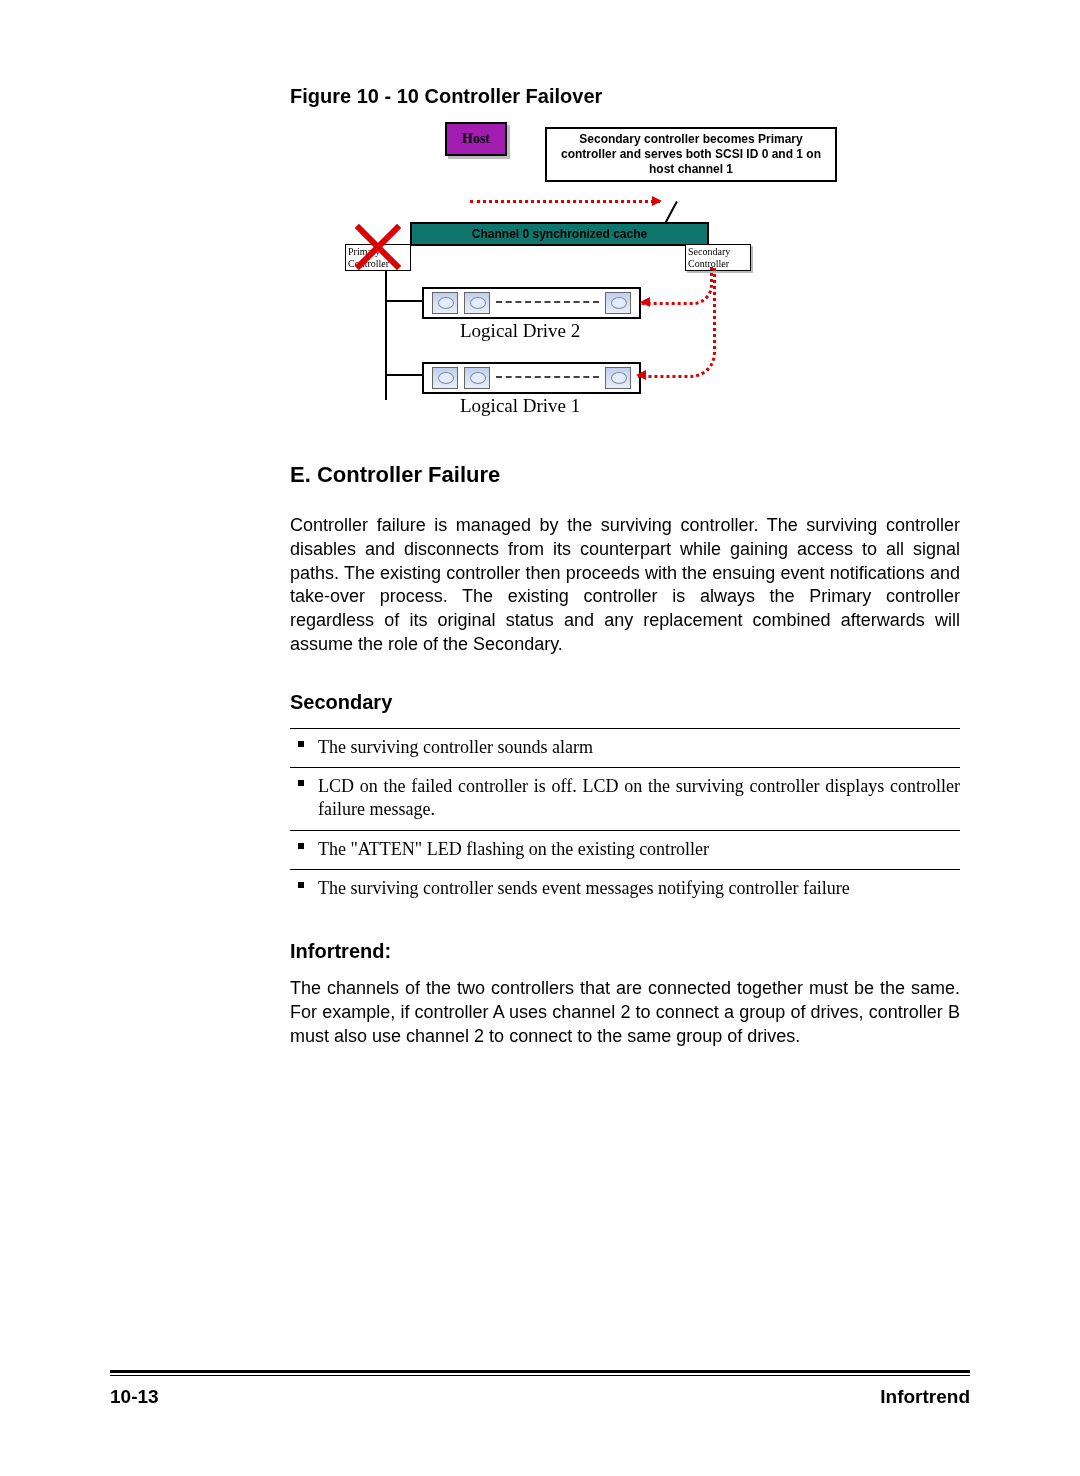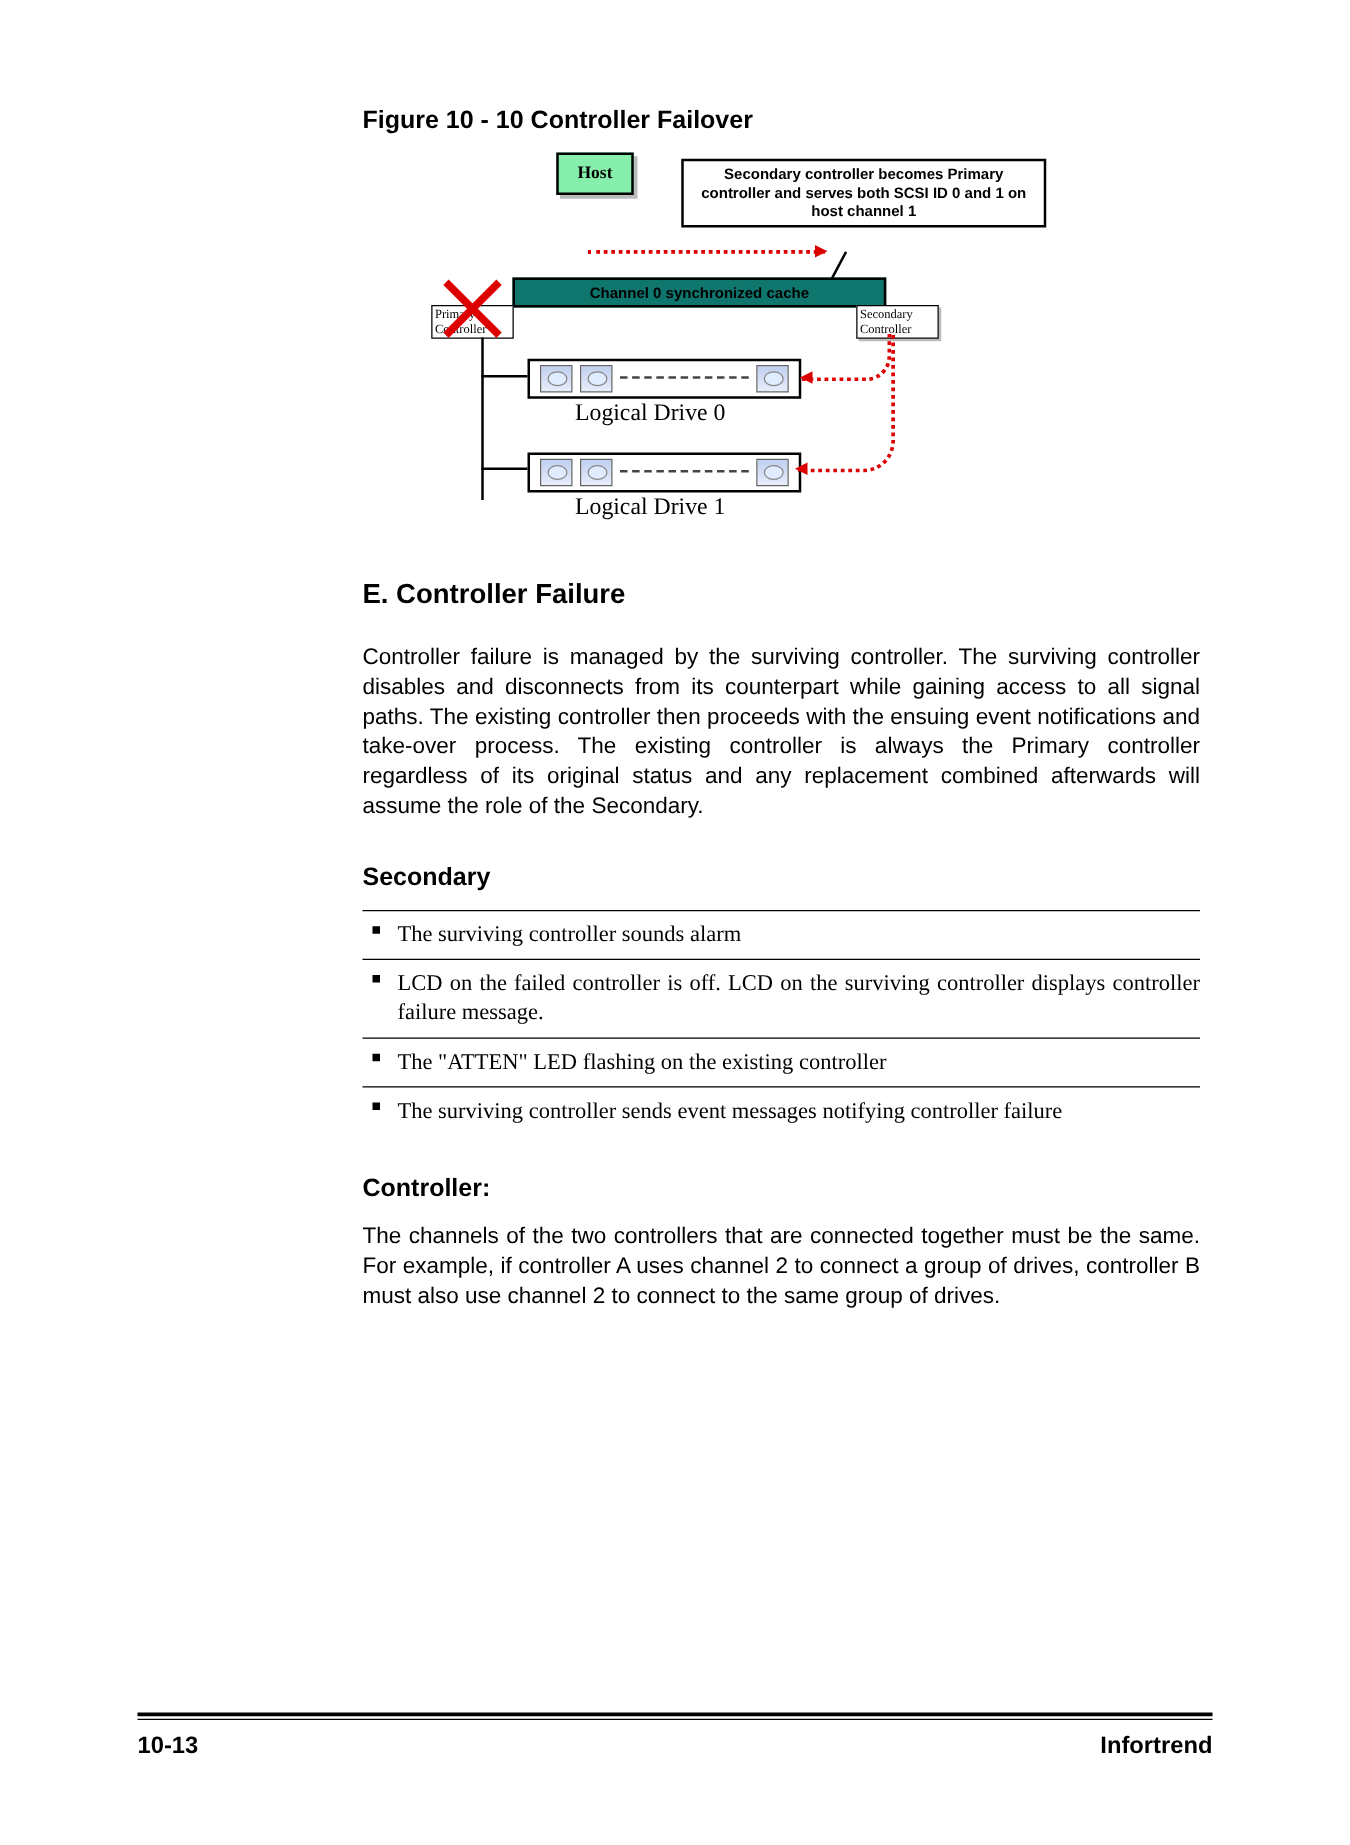--- a/index.html
+++ b/index.html
@@ -34,21 +34,21 @@
     height: 310px;
     margin: 0 0 30px 40px;
   }
   .host-box {
     position: absolute;
     top: 0;
     left: 115px;
     width: 58px;
     height: 30px;
     border: 2px solid #000;
-    background: #86efac;
+    background: #a21caf;
     text-align: center;
     font-family: "Times New Roman", serif;
     font-size: 14px;
     line-height: 30px;
     box-shadow: 3px 3px 0 #bbb;
     font-weight: bold;
   }
   .callout {
     position: absolute;
     top: 5px;
@@ -306,21 +306,21 @@
         <div class="hline" style="left:10px;top:58px;width:40px;"></div>
         <div class="hline" style="left:10px;top:132px;width:40px;"></div>
       </div>
 
       <div class="ld-box ld0">
         <div class="disk1"></div>
         <div class="disk2"></div>
         <div class="dashes"></div>
         <div class="disk3"></div>
       </div>
-      <div class="ld-label ld0-lbl">Logical Drive 0</div>
+      <div class="ld-label ld0-lbl">Logical Drive 2</div>
 
       <div class="ld-box ld1">
         <div class="disk1"></div>
         <div class="disk2"></div>
         <div class="dashes"></div>
         <div class="disk3"></div>
       </div>
       <div class="ld-label ld1-lbl">Logical Drive 1</div>
 
       <div class="red-arc1"></div>
@@ -333,21 +333,21 @@
     <div class="body-text">Controller failure is managed by the surviving controller.  The surviving controller disables and disconnects from its counterpart while gaining access to all signal paths.  The existing controller then proceeds with the ensuing event notifications and take-over process.  The existing controller is always the Primary controller regardless of its original status and any replacement combined afterwards will assume the role of the Secondary.</div>
 
     <div class="sub-head">Secondary</div>
     <div class="symptoms-list">
       <div class="sym-item">The surviving controller sounds alarm</div>
       <div class="sym-item">LCD on the failed controller is off.  LCD on the surviving controller displays controller failure message.</div>
       <div class="sym-item">The "ATTEN" LED flashing on the existing controller</div>
       <div class="sym-item">The surviving controller sends event messages notifying controller failure</div>
     </div>
 
-    <div class="sub-head">Controller:</div>
+    <div class="sub-head">Infortrend:</div>
     <div class="body-text">The channels of the two controllers that are connected together must be the same.  For example, if controller A uses channel 2 to connect a group of drives, controller B must also use channel 2 to connect to the same group of drives.</div>
 
   </div>
 
   <div class="footer">
     <div class="footer-thin"></div>
     <div class="footer-row">
       <span>10-13</span>
       <span>Infortrend</span>
     </div>

